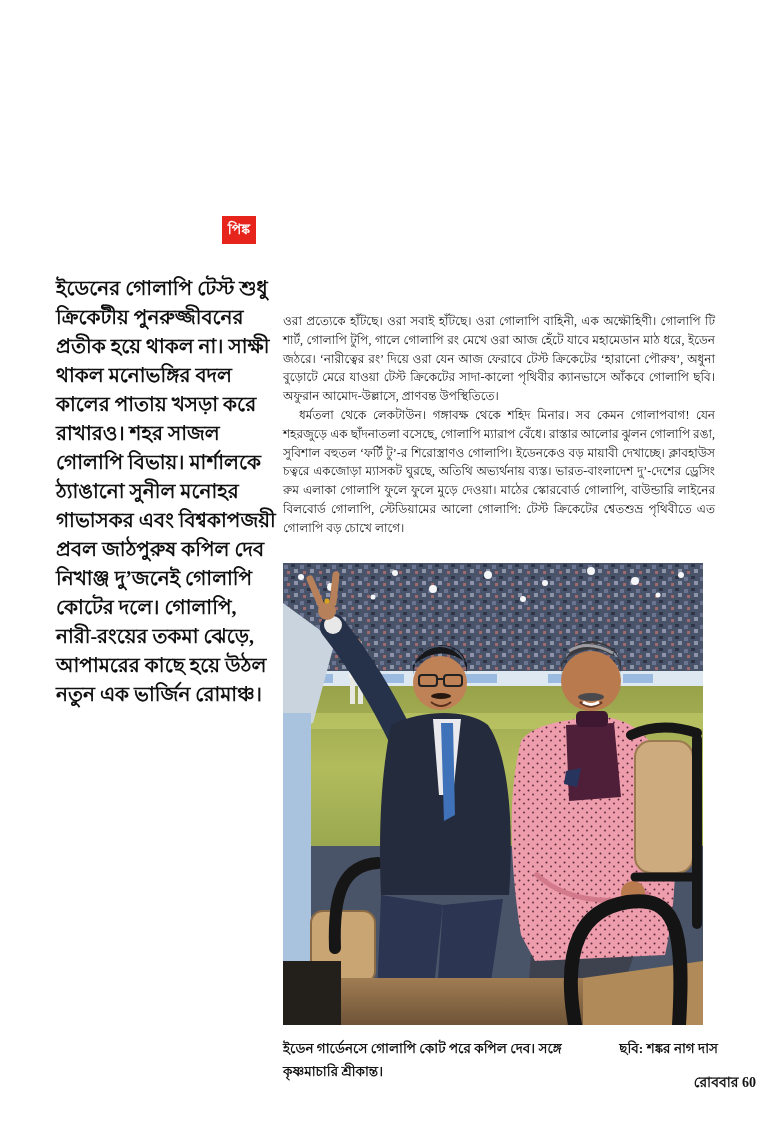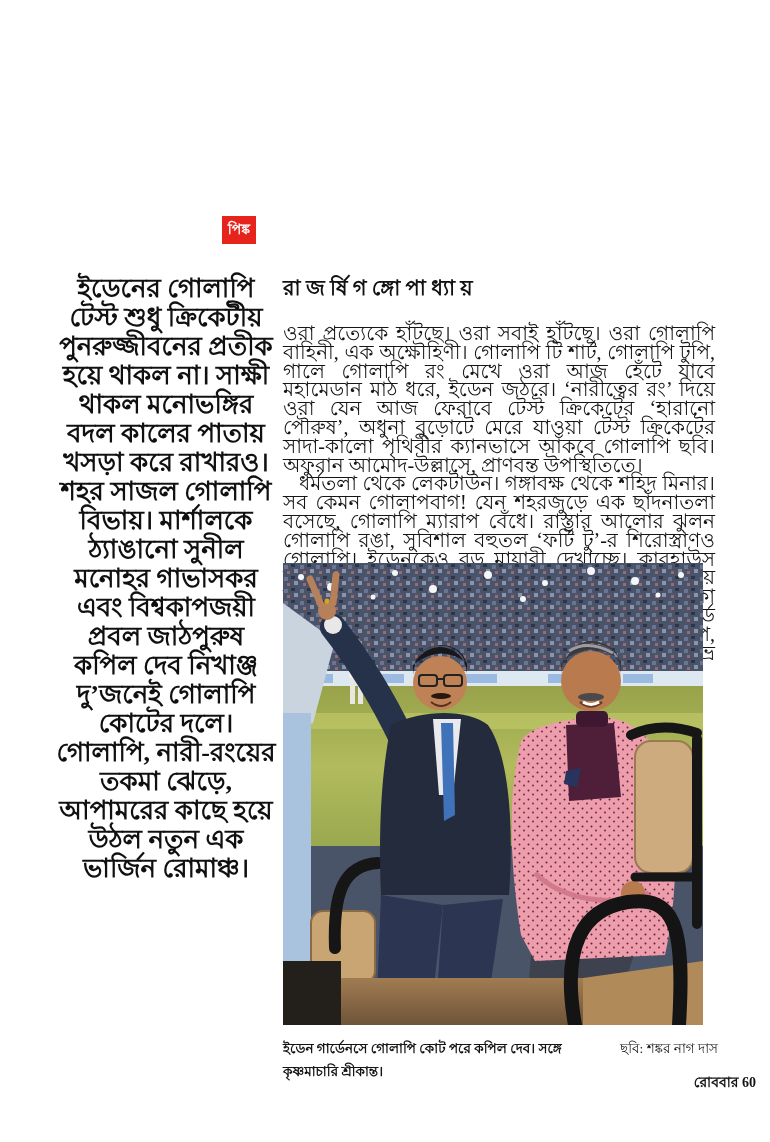--- a/index.html
+++ b/index.html
@@ -17,53 +17,52 @@
     position:absolute;left:281px;top:183px;width:430px;margin:0;
     font-size:57px;font-weight:900;letter-spacing:1px;color:#0d0d0d;
     text-shadow:2px 2px 0 #c9c9c9;white-space:nowrap;
   }
   .byline{
     position:absolute;left:283px;top:272px;width:430px;
     font-size:21px;font-weight:bold;color:#111;
   }
   .standfirst{
     position:absolute;left:56px;top:274px;width:220px;height:584px;
-    text-align:center;font-size:26px;line-height:29px;font-weight:bold;color:#101010;
+    text-align:left;font-size:20px;line-height:29px;font-weight:bold;color:#101010;
   }
   .body-col{
-    position:absolute;left:283px;top:324px;width:432px;
-    font-size:20px;line-height:18.8px;color:#151515;text-align:justify;
+    position:absolute;left:283px;top:312px;width:432px;
+    font-size:12px;line-height:18.8px;color:#151515;text-align:justify;
   }
   .body-col p{margin:0;}
   .body-col p.indent{text-indent:16px;}
   .photo{
     position:absolute;left:283px;top:563px;width:420px;height:462px;margin:0;
     background:#4a5468;overflow:hidden;
   }
   .photo svg{display:block;width:100%;height:100%;}
   .caption-row{
     position:absolute;left:283px;top:1038px;width:435px;
     display:flex;justify-content:space-between;align-items:flex-start;
     font-size:13.5px;font-weight:bold;color:#141414;
   }
-  .caption-row .credit{font-weight:normal;white-space:nowrap;margin-left:6px;}
+  .caption-row .credit{font-weight:bold;white-space:nowrap;margin-left:6px;}
   .page-footer{
     position:absolute;top:1071px;right:50px;
     font-size:14px;font-weight:bold;color:#141414;
   }
 </style>
 </head>
 <body>
 
 <div class="page">
 
   <div class="kicker" style="background:#e6241c;">পিঙ্ক</div>
 
 
-  <div class="byline">রা জ র্ষি গ ঙ্গো পা ধ্যা য়</div>
 
   <aside class="standfirst">ইডেনের গোলাপি টেস্ট শুধু ক্রিকেটীয় পুনরুজ্জীবনের প্রতীক হয়ে থাকল না। সাক্ষী থাকল মনোভঙ্গির বদল কালের পাতায় খসড়া করে রাখারও। শহর সাজল গোলাপি বিভায়। মার্শালকে ঠ্যাঙানো সুনীল মনোহর গাভাসকর এবং বিশ্বকাপজয়ী প্রবল জাঠপুরুষ কপিল দেব নিখাঞ্জ দু’জনেই গোলাপি কোটের দলে। গোলাপি, নারী-রংয়ের তকমা ঝেড়ে, আপামরের কাছে হয়ে উঠল নতুন এক ভার্জিন রোমাঞ্চ।</aside>
 
   <div class="body-col">
     <p>ওরা প্রত্যেকে হাঁটছে। ওরা সবাই হাঁটছে। ওরা গোলাপি বাহিনী, এক অক্ষৌহিণী। গোলাপি টি শার্ট, গোলাপি টুপি, গালে গোলাপি রং মেখে ওরা আজ হেঁটে যাবে মহামেডান মাঠ ধরে, ইডেন জঠরে। ‘নারীত্বের রং’ দিয়ে ওরা যেন আজ ফেরাবে টেস্ট ক্রিকেটের ‘হারানো পৌরুষ’, অধুনা বুড়োটে মেরে যাওয়া টেস্ট ক্রিকেটের সাদা-কালো পৃথিবীর ক্যানভাসে আঁকবে গোলাপি ছবি। অফুরান আমোদ-উল্লাসে, প্রাণবন্ত উপস্থিতিতে।</p>
     <p class="indent">ধর্মতলা থেকে লেকটাউন। গঙ্গাবক্ষ থেকে শহিদ মিনার। সব কেমন গোলাপবাগ! যেন শহরজুড়ে এক ছাঁদনাতলা বসেছে, গোলাপি ম্যারাপ বেঁধে। রাস্তার আলোর ঝুলন গোলাপি রঙা, সুবিশাল বহুতল ‘ফর্টি টু’-র শিরোস্ত্রাণও গোলাপি। ইডেনকেও বড় মায়াবী দেখাচ্ছে। ক্লাবহাউস চত্বরে একজোড়া ম্যাসকট ঘুরছে, অতিথি অভ্যর্থনায় ব্যস্ত। ভারত-বাংলাদেশ দু’-দেশের ড্রেসিং রুম এলাকা গোলাপি ফুলে ফুলে মুড়ে দেওয়া। মাঠের স্কোরবোর্ড গোলাপি, বাউন্ডারি লাইনের বিলবোর্ড গোলাপি, স্টেডিয়ামের আলো গোলাপি: টেস্ট ক্রিকেটের শ্বেতশুভ্র পৃথিবীতে এত গোলাপি বড় চোখে লাগে।</p>
   </div>
 
   <figure class="photo">
     <svg viewBox="0 0 420 462" xmlns="http://www.w3.org/2000/svg">

